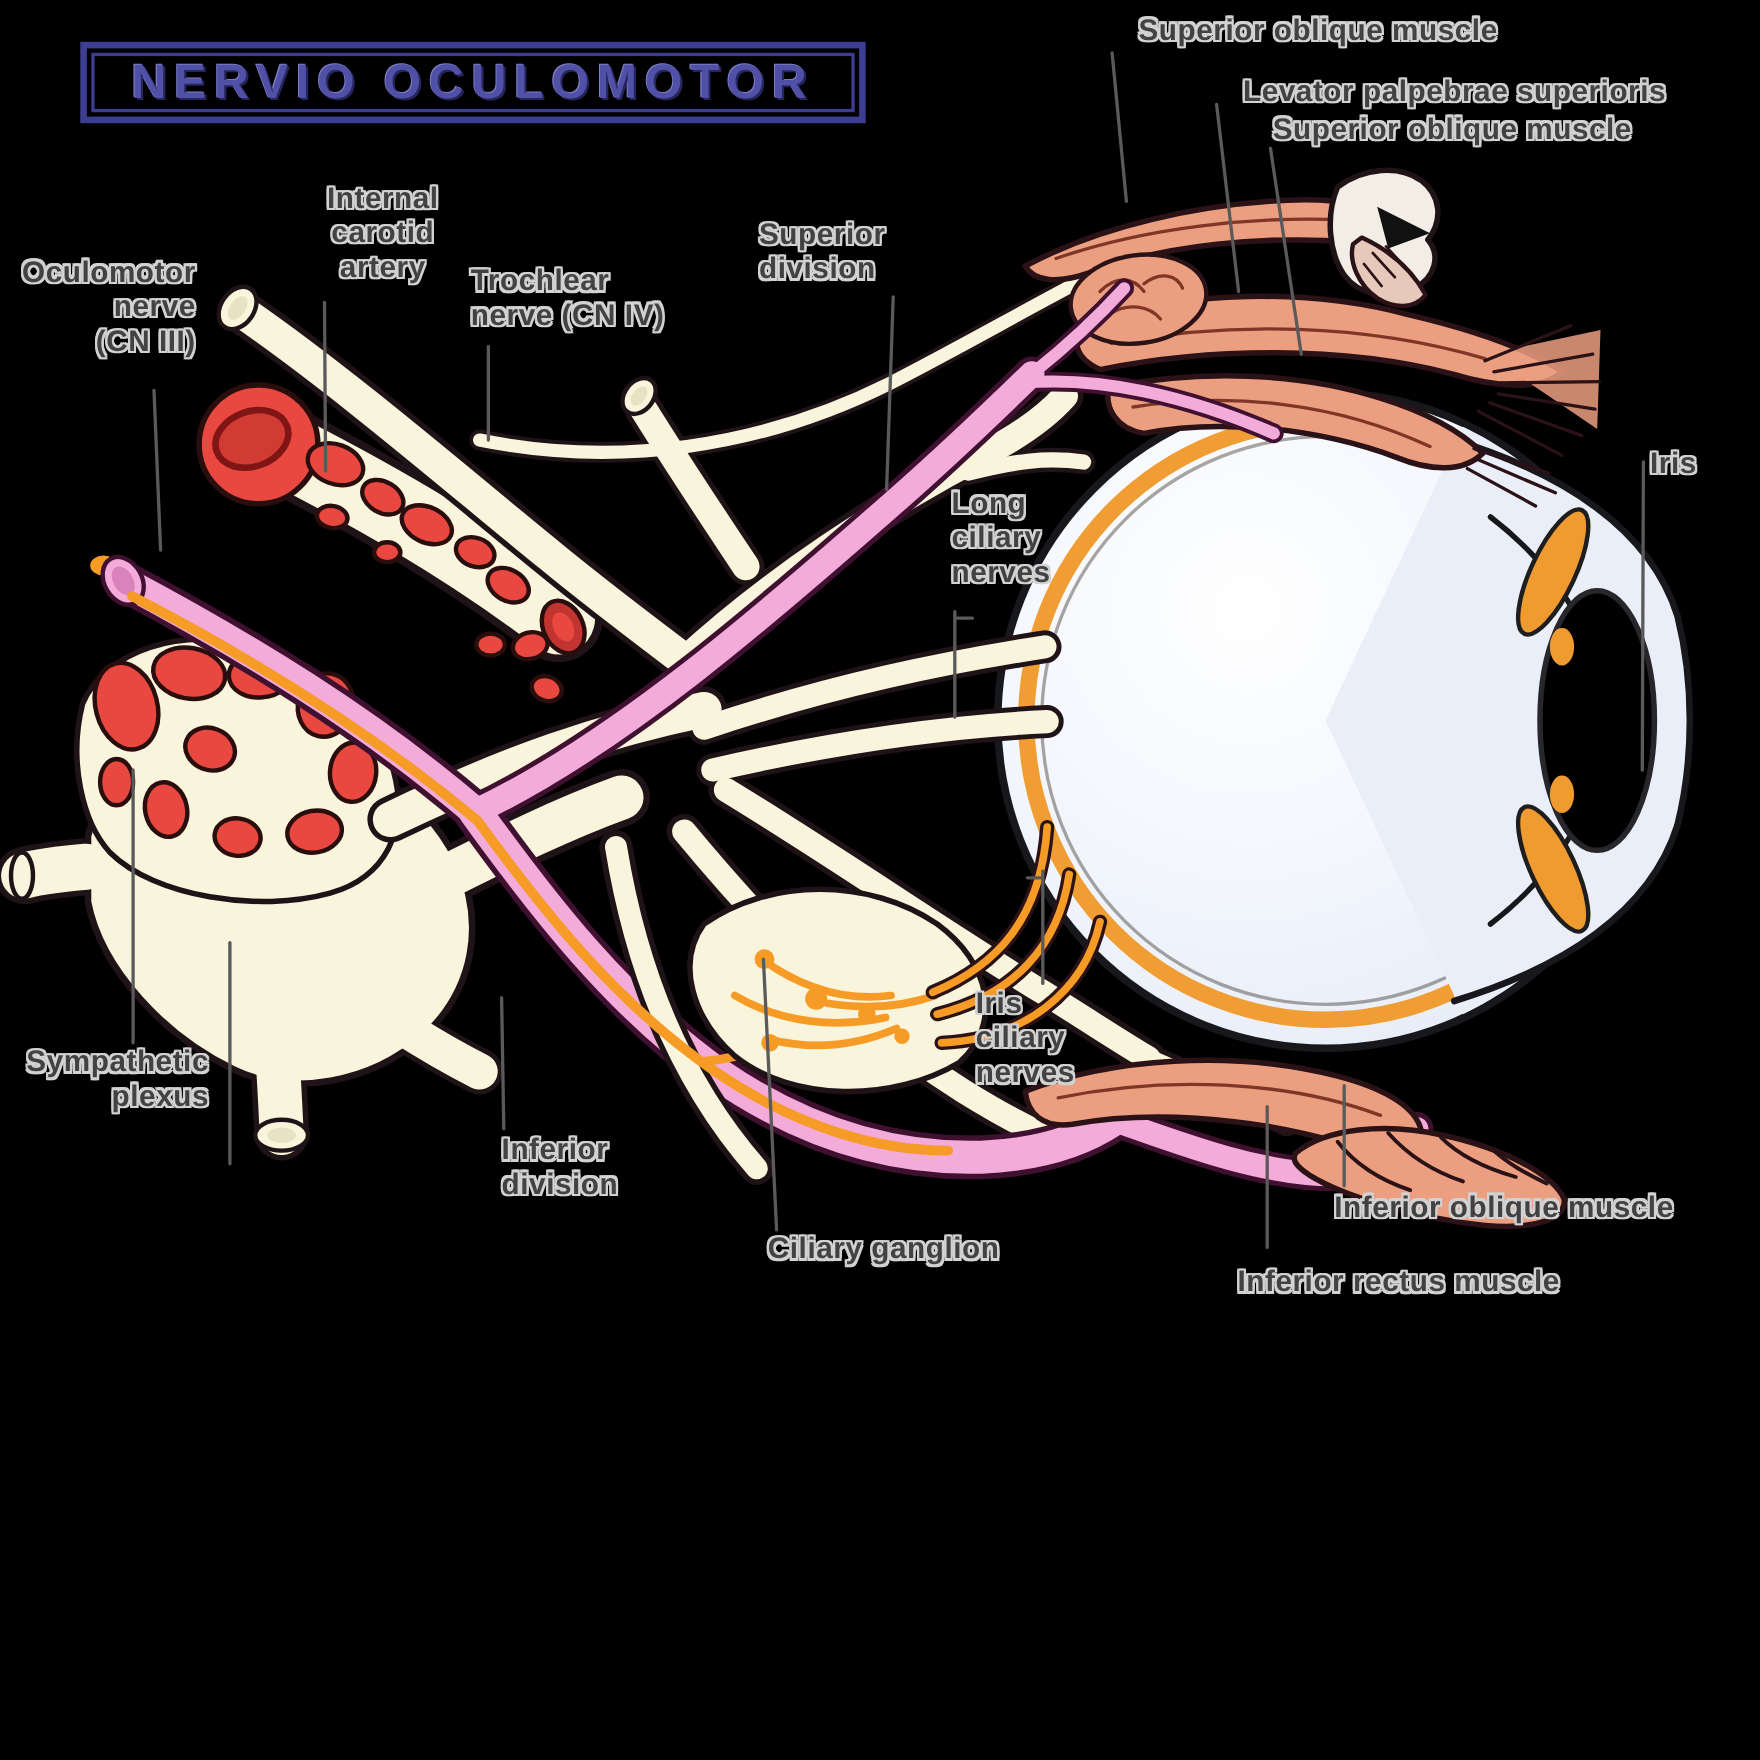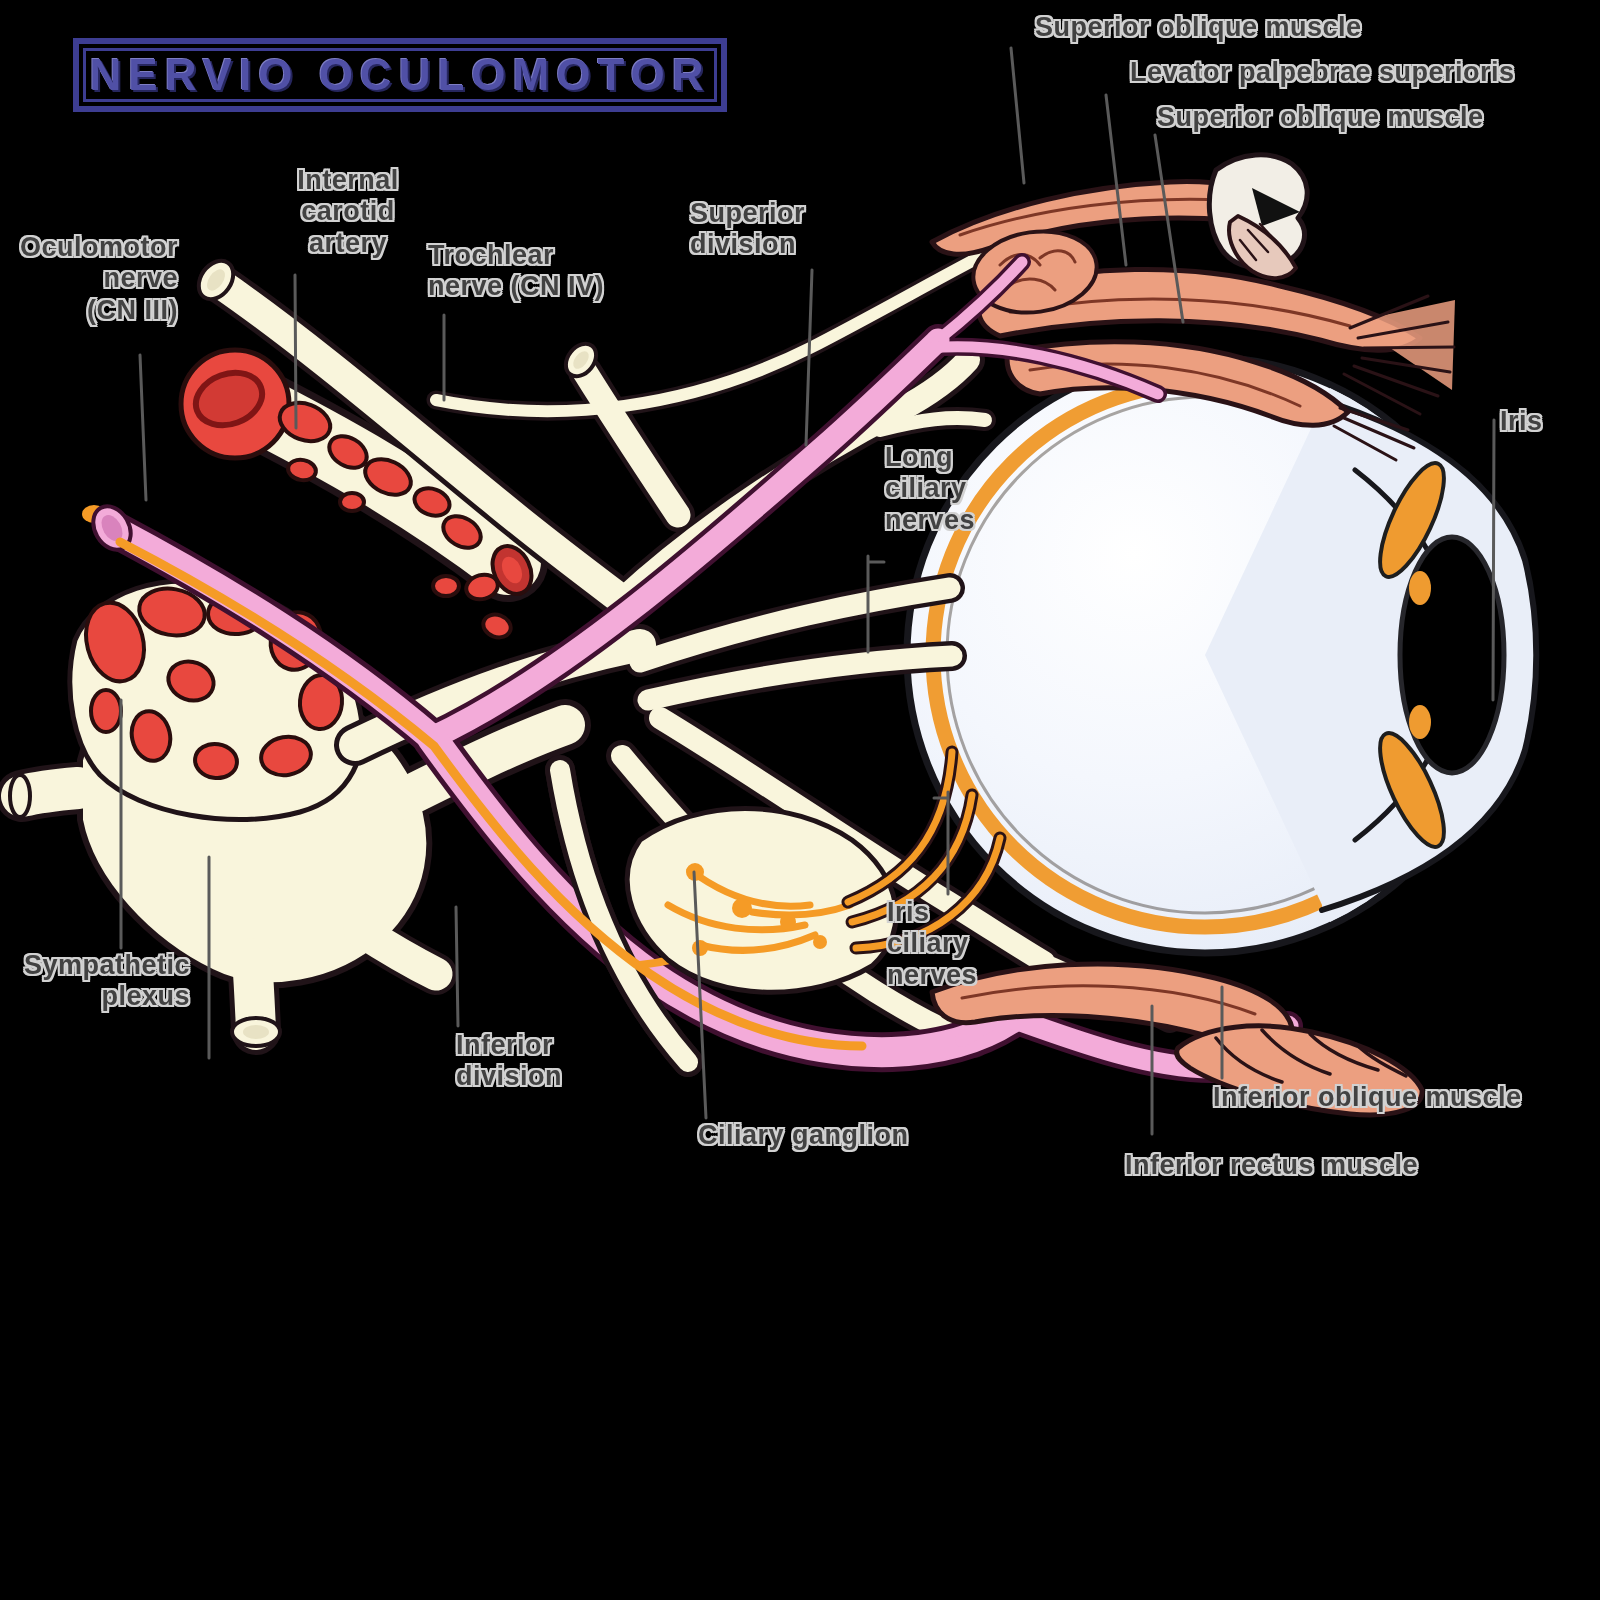--- a/index.html
+++ b/index.html
@@ -5,21 +5,21 @@
   html,body{margin:0;padding:0;background:#000;}
   .stage{position:relative;width:1600px;height:1600px;background:#000;overflow:hidden;
          font-family:"Liberation Sans",sans-serif;}
   .art{position:absolute;left:0;top:0;width:1600px;height:1600px;}
   .lbl{position:absolute;font-weight:bold;font-size:27px;line-height:1.16;color:#424242;
        white-space:pre-line;letter-spacing:0.5px;
        text-shadow:-2px -2px 0 #d2d2d2,2px -2px 0 #d2d2d2,-2px 2px 0 #d2d2d2,2px 2px 0 #d2d2d2,
                    -2px 0 0 #d2d2d2,2px 0 0 #d2d2d2,0 -2px 0 #d2d2d2,0 2px 0 #d2d2d2;}
   .lbl.right{text-align:right;}
   .lbl.center{text-align:center;}
-  .title-box{position:absolute;left:73px;top:38px;width:654px;height:74px;
+  .title-box{position:absolute;left:73px;top:38px;width:714px;height:74px;
              border:6px solid #3d3d92;background:transparent;box-sizing:border-box;padding:4px;}
   .title-inner{width:100%;height:100%;border:3px solid #3d3d92;box-sizing:border-box;
                display:flex;align-items:center;justify-content:center;}
   .title-text{font-weight:bold;font-size:44px;letter-spacing:7px;color:#5050a6;
               text-shadow:2px 2px 0 #26265e, -1px -1px 0 #7d7dc4;}
 </style>
 </head>
 <body>
 
 <div class="stage">
@@ -253,33 +253,33 @@
   </g>
 </svg>
 
 <div class="title-box">
   <div class="title-inner">
     <span class="title-text">NERVIO OCULOMOTOR</span>
   </div>
 </div>
 
 <div class="lbl" style="left:995px;top:12px;margin-left:40px;">Superior oblique muscle</div>
-<div class="lbl" style="left:1105px;top:57px;padding-left:25px;">Levator palpebrae superioris</div>
+<div class="lbl" style="left:1105px;top:68px;padding-left:25px;">Levator palpebrae superioris</div>
 <div class="lbl" style="left:1157px;top:102px;">Superior oblique muscle</div>
 <div class="lbl right" style="left:8px;top:232px;width:170px;">Oculomotor
 nerve
 (CN III)</div>
 <div class="lbl center" style="left:288px;top:165px;width:120px;">Internal
 carotid
 artery</div>
 <div class="lbl" style="left:428px;top:240px;">Trochlear
 nerve (CN IV)</div>
 <div class="lbl" style="left:690px;top:198px;">Superior
 division</div>
-<div class="lbl" style="left:865px;top:442px;margin-left:20px;">Long
+<div class="lbl" style="left:865px;top:442px;">Long
 ciliary
 nerves</div>
 <div class="lbl" style="left:1500px;top:406px;">Iris</div>
 <div class="lbl right" style="left:5px;top:950px;width:185px;">Sympathetic
 plexus</div>
 <div class="lbl" style="left:456px;top:1030px;">Inferior
 division</div>
 <div class="lbl" style="left:698px;top:1120px;">Ciliary ganglion</div>
 <div class="lbl" style="left:887px;top:897px;">Iris
 ciliary

